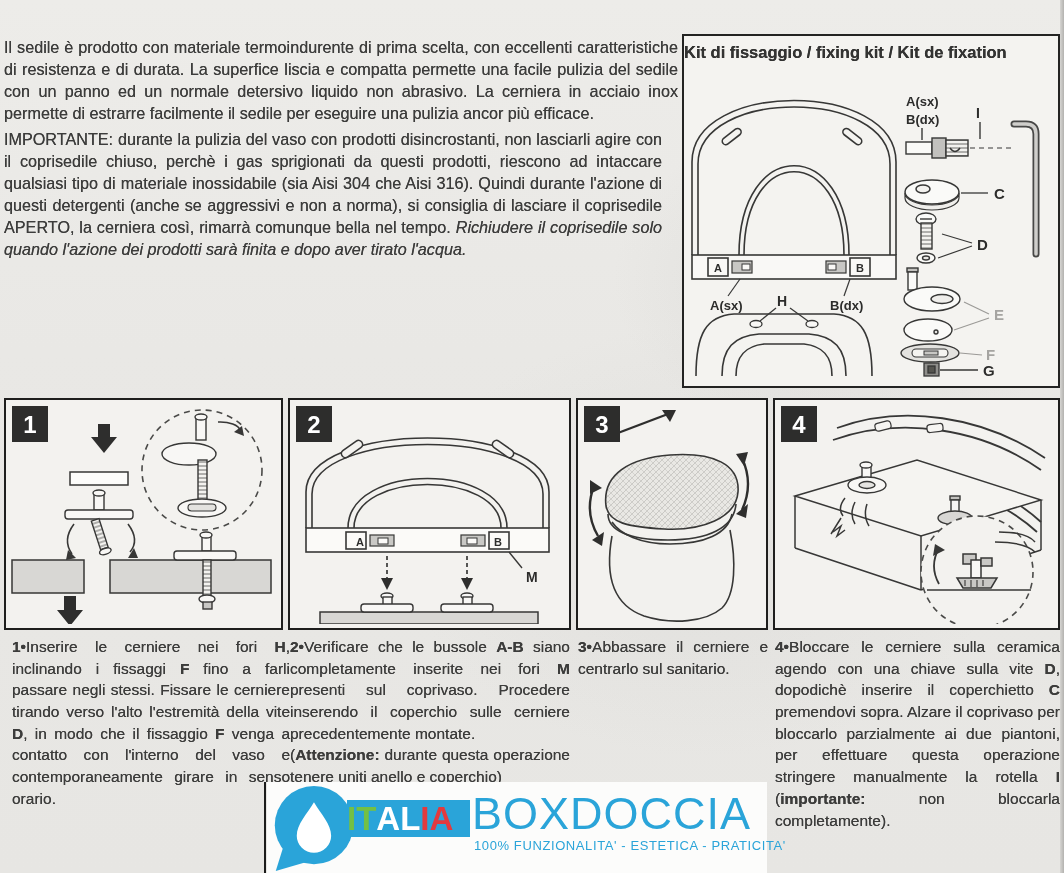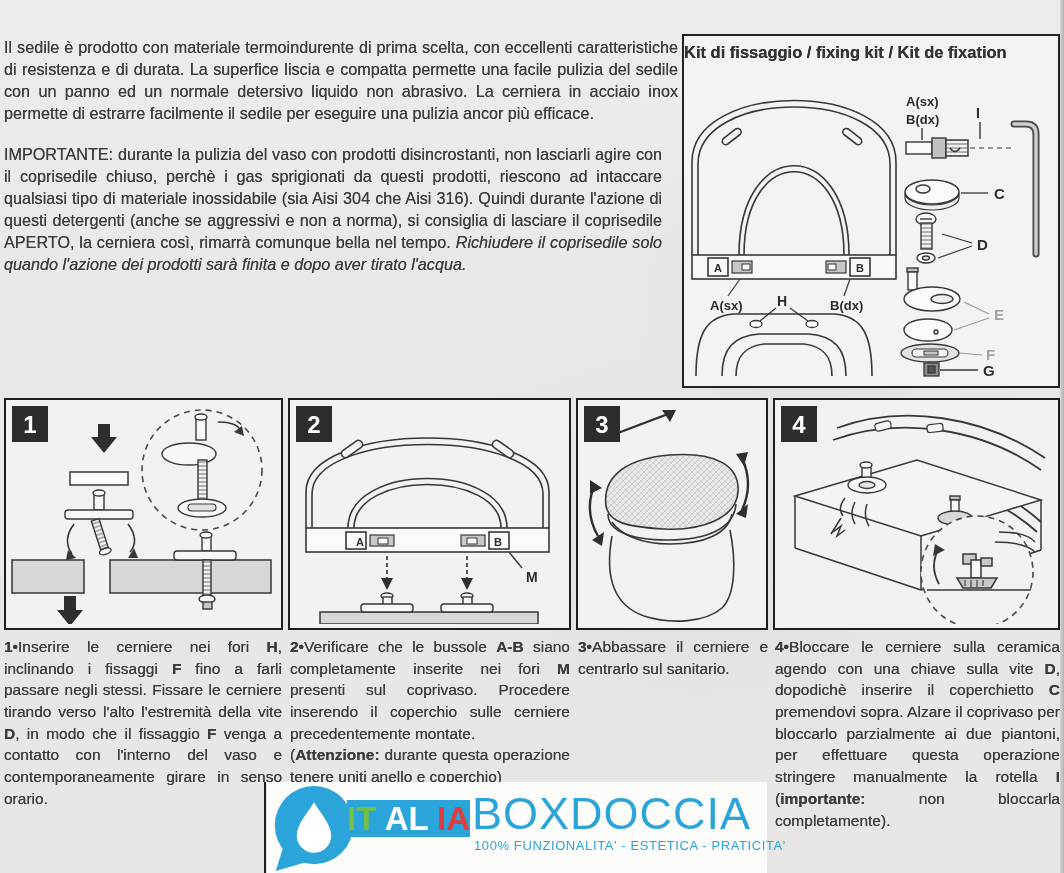--- a/index.html
+++ b/index.html
@@ -15,51 +15,51 @@
   .title{
     position:absolute;left:4px;top:0;width:1056px;
     font-size:27px;font-weight:700;letter-spacing:.4px;color:#2d2d2c;
     text-shadow:0 0 .5px #2d2d2c;white-space:nowrap;
   }
   .col-left{position:absolute;left:4px;top:36px;width:674px;}
   .doc-text{
     font-size:16.2px;line-height:1.36;text-align:justify;color:#3c3c3b;
     text-shadow:0 0 .45px #4a4a49;white-space:pre-line;
   }
-  .p-intro{margin:0 0 19px 0;}
+  .p-intro{margin:0 0 4px 0;}
   .p-imp{margin:0 16px 14px 0;}
   .p-att{margin:0;}
   .kitbox{
     position:absolute;left:682px;top:34px;width:374px;height:350px;
     border:2px solid #232322;background:#f4f3f0;
   }
   .kit-title{
     margin-top:7px;font-size:16.5px;font-weight:700;color:#333332;
     text-shadow:0 0 .4px #333332;
   }
   .panel{position:absolute;top:398px;height:228px;border:2px solid #1e1e1d;background:#f3f2ef;}
   .panel svg{display:block;}
   .pan1{left:4px;width:275px;}
   .pan2{left:288px;width:279px;}
   .pan3{left:576px;width:188px;}
   .pan4{left:773px;width:283px;}
   .cap{
     position:absolute;top:636px;font-size:15.5px;line-height:1.4;text-align:justify;
     color:#3c3c3b;text-shadow:0 0 .45px #4a4a49;white-space:pre-line;
   }
-  .cap1{left:4px;width:278px;}
+  .cap1{left:12px;width:278px;}
   .cap2{left:290px;width:280px;}
   .cap3{left:578px;width:190px;}
   .cap4{left:775px;width:285px;}
   .logo-strip{position:absolute;left:267px;top:782px;width:500px;height:91px;background:#fcfcfb;}
   .logo-vline{position:absolute;left:264px;top:782px;width:2px;height:91px;background:#1c1c1b;}
   .logo-bubble{position:absolute;left:270px;top:783px;width:86px;height:90px;}
   .logo-italia{
     position:absolute;left:347px;top:800px;width:123px;height:37px;
-    display:flex;align-items:center;justify-content:space-between;
+    display:flex;align-items:center;justify-content:flex-start;
     font-size:33px;font-weight:700;letter-spacing:0;line-height:37px;white-space:nowrap;
   }
   .logo-boxdoccia{
     position:absolute;left:472px;top:791px;font-size:45px;font-weight:400;
     letter-spacing:1px;line-height:1;white-space:nowrap;
   }
   .logo-tagline{
     position:absolute;left:474px;top:838px;font-size:13px;font-weight:400;
     letter-spacing:.6px;white-space:nowrap;
   }

